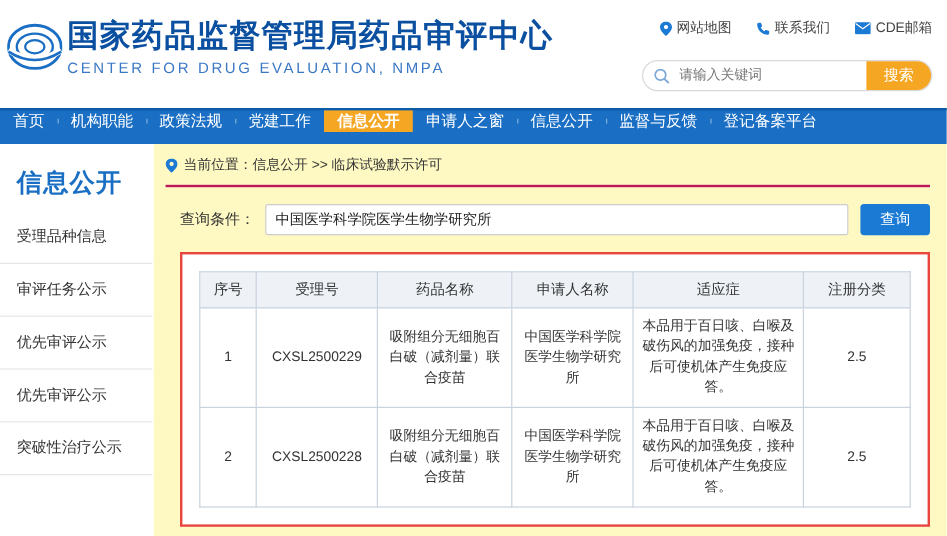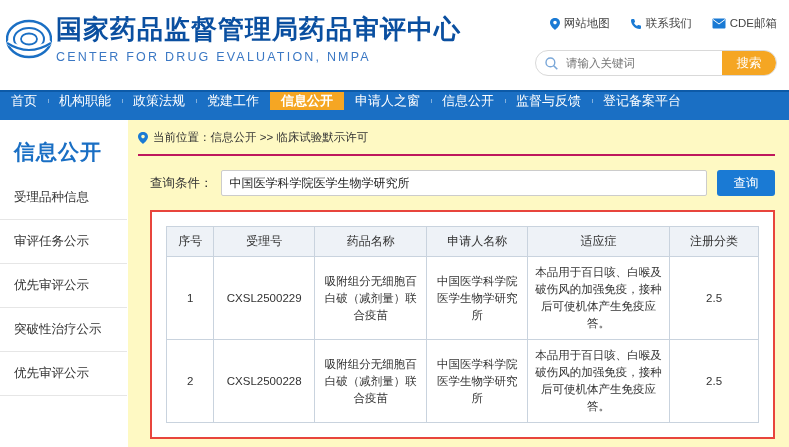--- a/index.html
+++ b/index.html
@@ -281,22 +281,22 @@
     <div class="nav-item">登记备案平台</div>
   </div>
 
   <div class="body-area">
 
     <div class="sidebar">
       <div class="sidebar-title">信息公开</div>
       <div class="sidebar-item">受理品种信息</div>
       <div class="sidebar-item">审评任务公示</div>
       <div class="sidebar-item">优先审评公示</div>
+      <div class="sidebar-item">优先审评公示</div>
       <div class="sidebar-item">突破性治疗公示</div>
-      <div class="sidebar-item">优先审评公示</div>
     </div>
 
     <div class="content">
 
       <div class="breadcrumb">
         <span class="pin">
           <svg width="10" height="12" viewBox="0 0 10 12">
               <path d="M5 0C2.2 0 0 2.1 0 4.7 0 8 5 12 5 12s5-4 5-7.3C10 2.1 7.8 0 5 0zm0 6.4a1.8 1.8 0 110-3.6 1.8 1.8 0 010 3.6z" fill="#1a7ad4"></path>
             </svg>
         </span>

